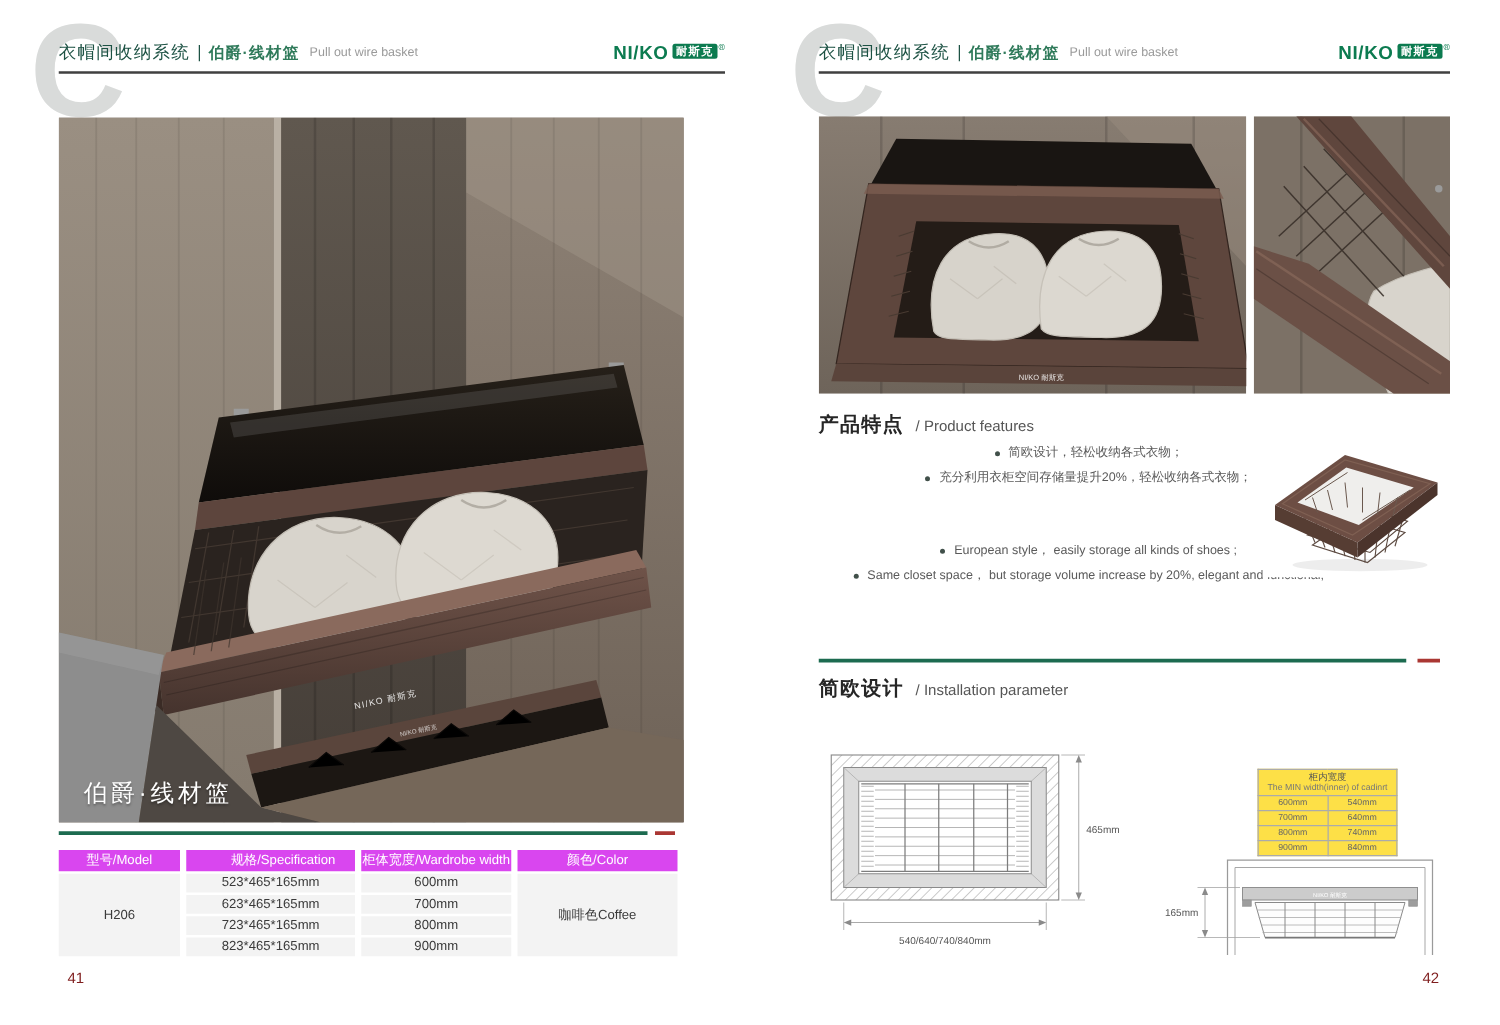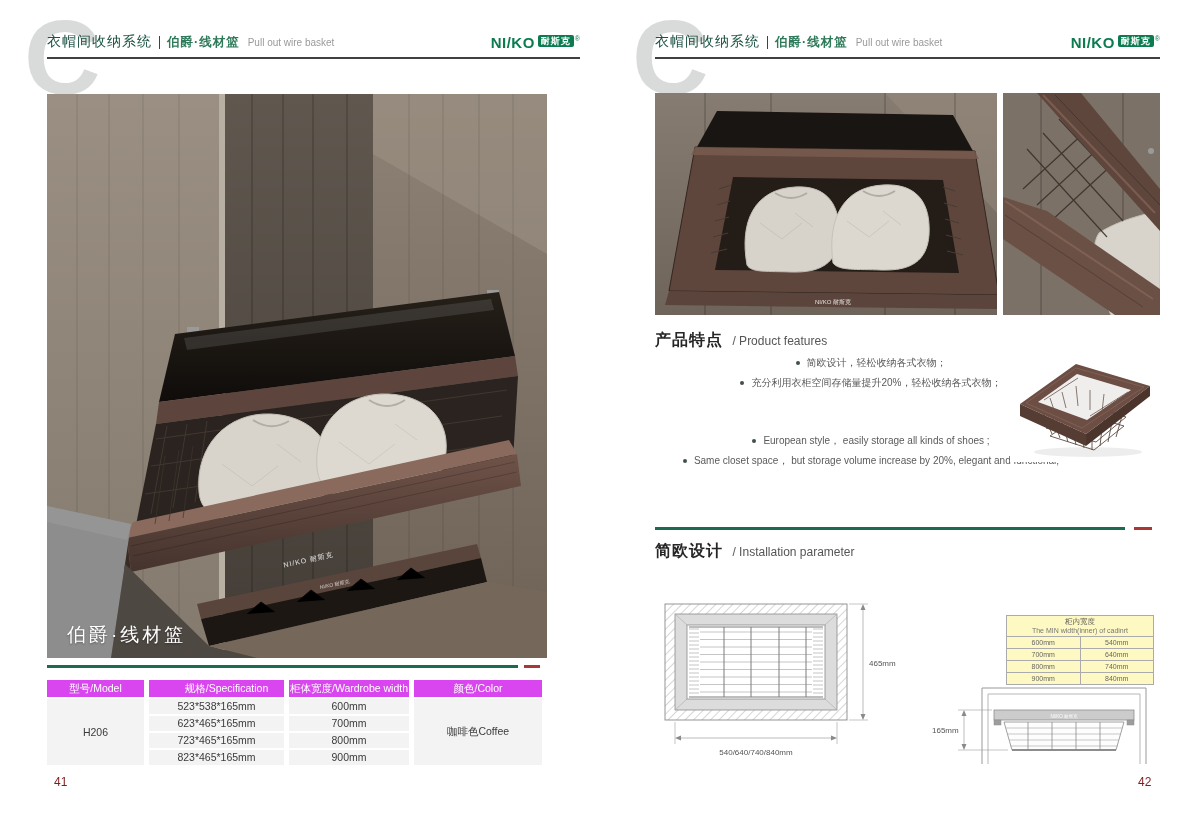--- a/index.html
+++ b/index.html
@@ -32,21 +32,21 @@
   .spec-table .scell{background:#f3f3f3;color:#3a3a3a;font-size:10.5px;height:15px;line-height:15px;text-align:center;}
   .spec-table .span4{display:flex;align-items:center;justify-content:center;background:#f3f3f3;
                      color:#3a3a3a;font-size:10.5px;}
   
   .fhead .zh{font-size:16px;font-weight:bold;color:#262626;letter-spacing:1px;}
   .fhead .en{font-size:12px;color:#555;margin-left:5px;}
   .blist{display:flex;flex-direction:column;gap:6px;width:430px;align-items:center;}
   .bitem{display:flex;align-items:flex-start;font-size:10px;color:#5a5a5a;line-height:14px;}
   .bitem .dot{flex:none;width:4px;height:4px;border-radius:50%;background:#41504a;margin:5px 7px 0 2px;}
   
-  .mwt{border-collapse:collapse;width:148px;background:#fef9c3;}
+  .mwt{border-collapse:collapse;width:112px;background:#fde047;}
   .mwt th,.mwt td{border:1px solid #ababab;padding:0;}
   .mwt th{font-weight:normal;}
   .mwt .t1{font-size:7.5px;color:#555;text-align:center;line-height:9px;padding-top:1px;}
   .mwt .t2{font-size:7px;color:#777;text-align:center;line-height:9px;padding-bottom:1px;}
   .mwt td{font-size:7px;color:#666;text-align:center;height:11px;line-height:11px;width:50%;}
   .pnum{font-size:12px;color:#7f1d1d;}
   svg{display:block;}
 </style>
 </head>
 <body>
@@ -188,21 +188,21 @@
     <span class="g" style="width:471px;"></span>
     <span class="r" style="width:16px;margin-left:6px;"></span>
   </div>
 
   <div class="abs spec-table" style="left:47px;top:680px;width:500px;">
     <div class="sth" style="grid-column:1;grid-row:1;">型号/Model</div>
     <div class="sth" style="grid-column:2;grid-row:1;padding-left:20px;">规格/Specification (WxDxH)</div>
     <div class="sth" style="grid-column:3;grid-row:1;">柜体宽度/Wardrobe width</div>
     <div class="sth" style="grid-column:4;grid-row:1;">颜色/Color</div>
     <div class="span4" style="grid-column:1;grid-row:2/6;">H206</div>
-    <div class="scell" style="grid-column:2;grid-row:2;">523*538*165mm</div>
+    <div class="scell" style="grid-column:2;grid-row:2;">523*465*165mm</div>
     <div class="scell" style="grid-column:3;grid-row:2;">600mm</div>
     <div class="scell" style="grid-column:2;grid-row:3;">623*465*165mm</div>
     <div class="scell" style="grid-column:3;grid-row:3;">700mm</div>
     <div class="scell" style="grid-column:2;grid-row:4;">723*465*165mm</div>
     <div class="scell" style="grid-column:3;grid-row:4;">800mm</div>
     <div class="scell" style="grid-column:2;grid-row:5;">823*465*165mm</div>
     <div class="scell" style="grid-column:3;grid-row:5;">900mm</div>
     <div class="span4" style="grid-column:4;grid-row:2/6;">咖啡色Coffee</div>
   </div>
 

